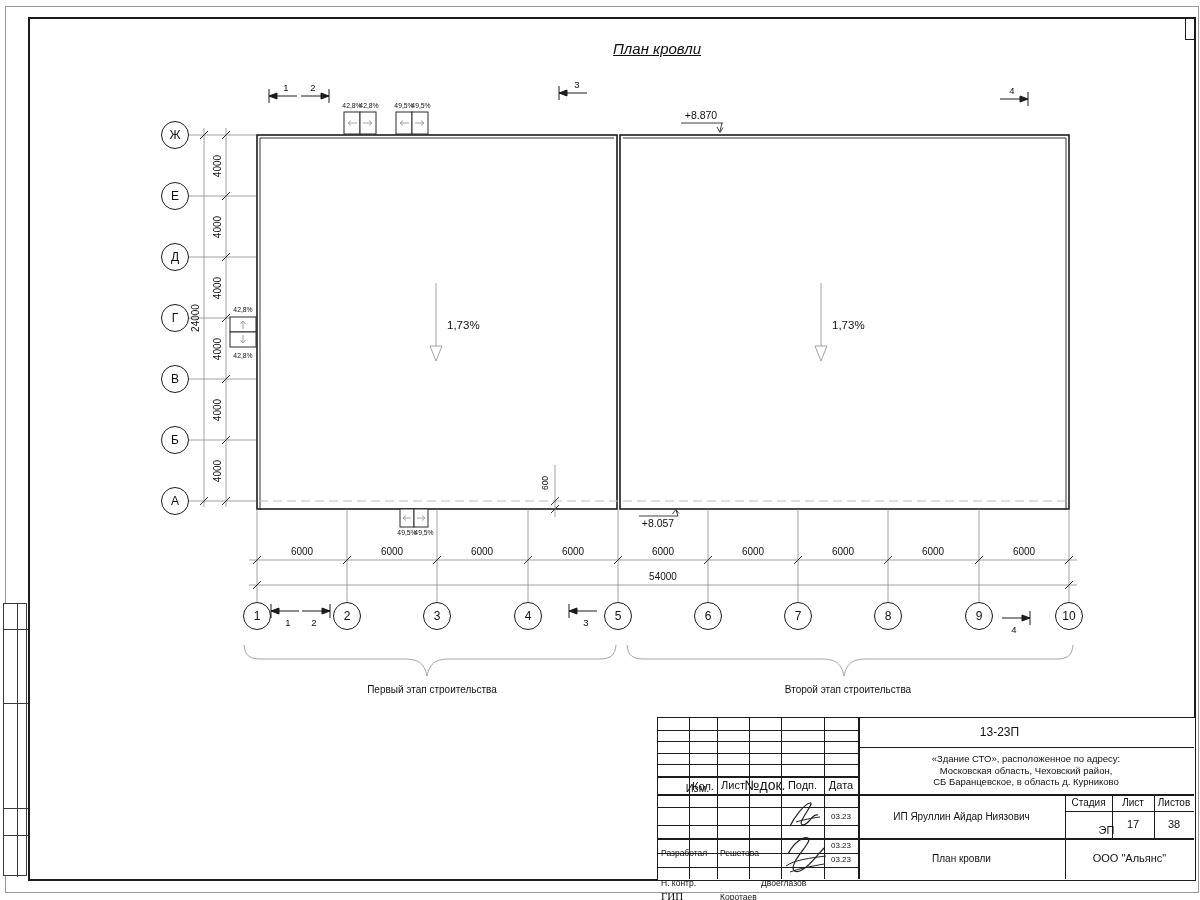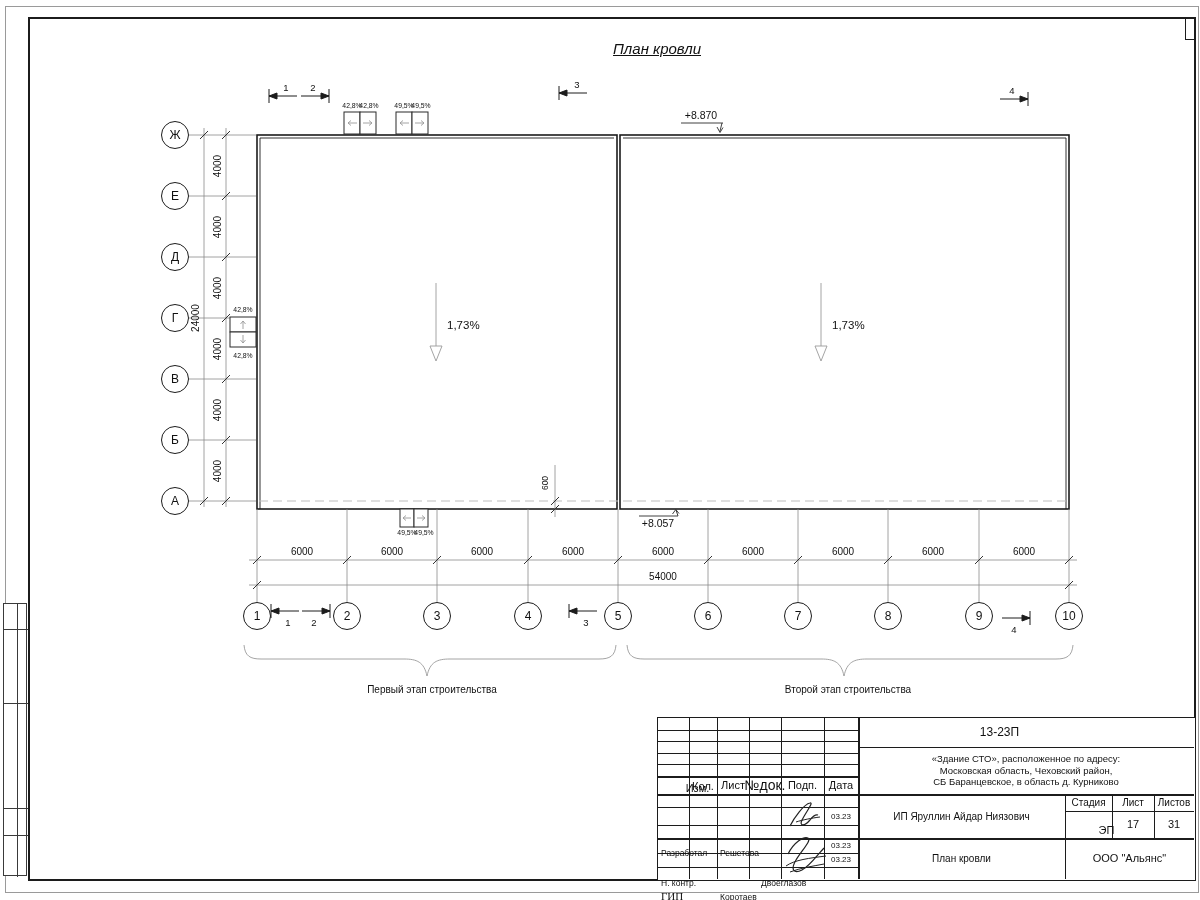--- a/index.html
+++ b/index.html
@@ -379,18 +379,18 @@
       <div>«Здание СТО», расположенное по адресу:</div>
       <div>Московская область, Чеховский район,</div>
       <div>СБ Баранцевское, в область д. Курниково</div>
     </div>
     <div class="tb-cell" style="left:200px;top:77px;width:207px;height:43px;font-size:10px;text-align:center;">ИП Яруллин Айдар Ниязович</div>
     <div class="tb-cell" style="left:407px;top:77px;width:47px;height:16px;font-size:10px;">Стадия</div>
     <div class="tb-cell" style="left:454px;top:77px;width:42px;height:16px;font-size:10px;">Лист</div>
     <div class="tb-cell" style="left:496px;top:77px;width:40px;height:16px;font-size:10px;">Листов</div>
     <div class="tb-cell" style="left:425px;top:93px;width:47px;height:40px;font-size:11px;">ЭП</div>
     <div class="tb-cell" style="left:454px;top:93px;width:42px;height:27px;font-size:11px;">17</div>
-    <div class="tb-cell" style="left:496px;top:93px;width:40px;height:27px;font-size:11px;">31</div>
+    <div class="tb-cell" style="left:496px;top:93px;width:40px;height:27px;font-size:11px;">38</div>
     <div class="tb-cell" style="left:200px;top:120px;width:207px;height:41px;font-size:10px;">План кровли</div>
     <div class="tb-cell" style="left:407px;top:120px;width:129px;height:41px;font-size:11px;">ООО "Альянс"</div>
   </div>
 
 </div>
 
 </body></html>

